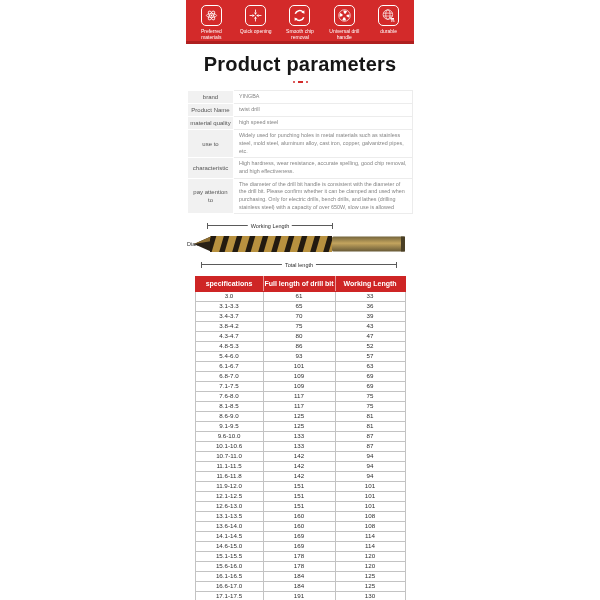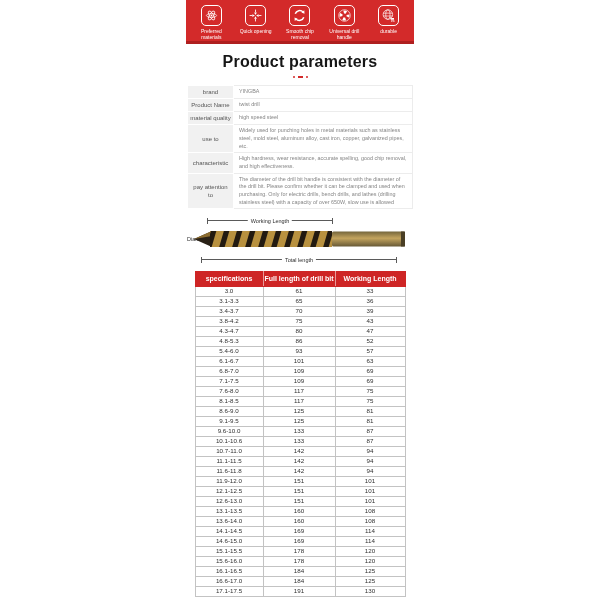--- a/index.html
+++ b/index.html
@@ -20,21 +20,21 @@
     display: flex; align-items: center; justify-content: center;
   }
   .badge-icon svg { width: 15px; height: 15px; display: block; }
   .badge-label {
     margin-top: 2px; color: #fff; font-size: 5px; line-height: 1.25;
     text-align: center; max-width: 42px;
   }
 
   
   .heading { text-align: center; margin-top: 9px; }
-  .heading h1 { font-size: 16px; font-weight: bold; color: #161616; letter-spacing: 0.2px; }
+  .heading h1 { font-size: 20px; font-weight: bold; color: #161616; letter-spacing: 0.2px; }
   .dots { display: flex; justify-content: center; align-items: center; gap: 3px; margin-top: 4px; height: 3px; }
   .dots .dot { width: 2px; height: 2px; border-radius: 50%; background: #d22a2a; }
   .dots .dash { width: 5px; height: 2px; background: #d22a2a; }
 
   
   table.param { width: 226px; margin: 7px auto 0; border-collapse: collapse; table-layout: fixed; }
   table.param th {
     width: 46px; background: #f1f1f1; color: #555; font-weight: normal;
     font-size: 6px; text-align: center; border: 1px solid #fff; padding: 2px 2px;
     line-height: 1.35;

